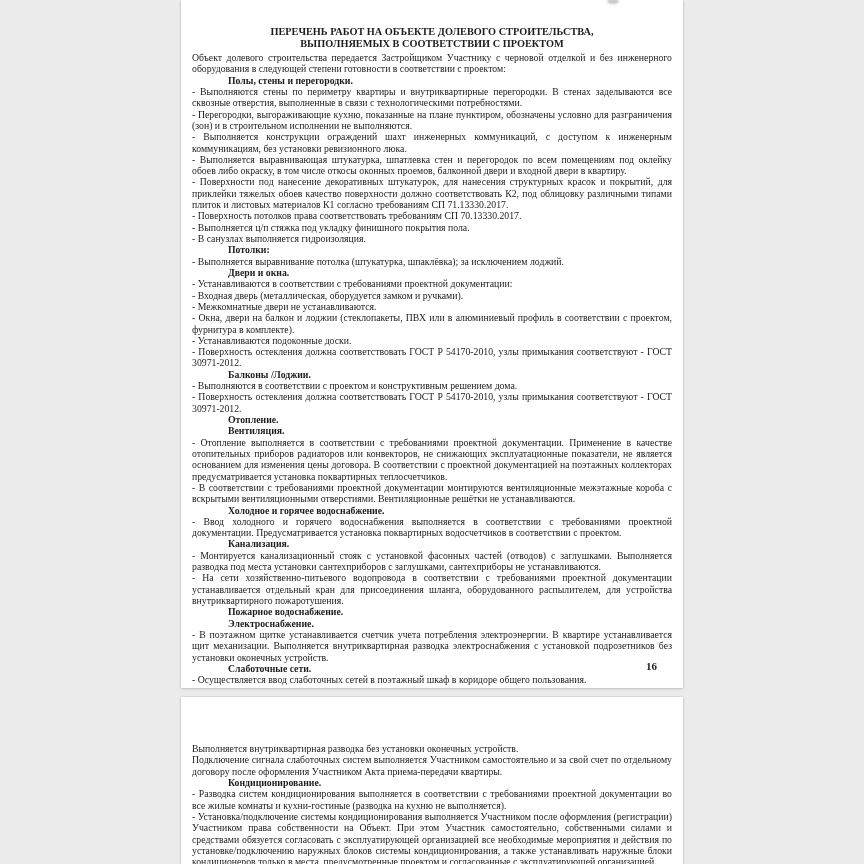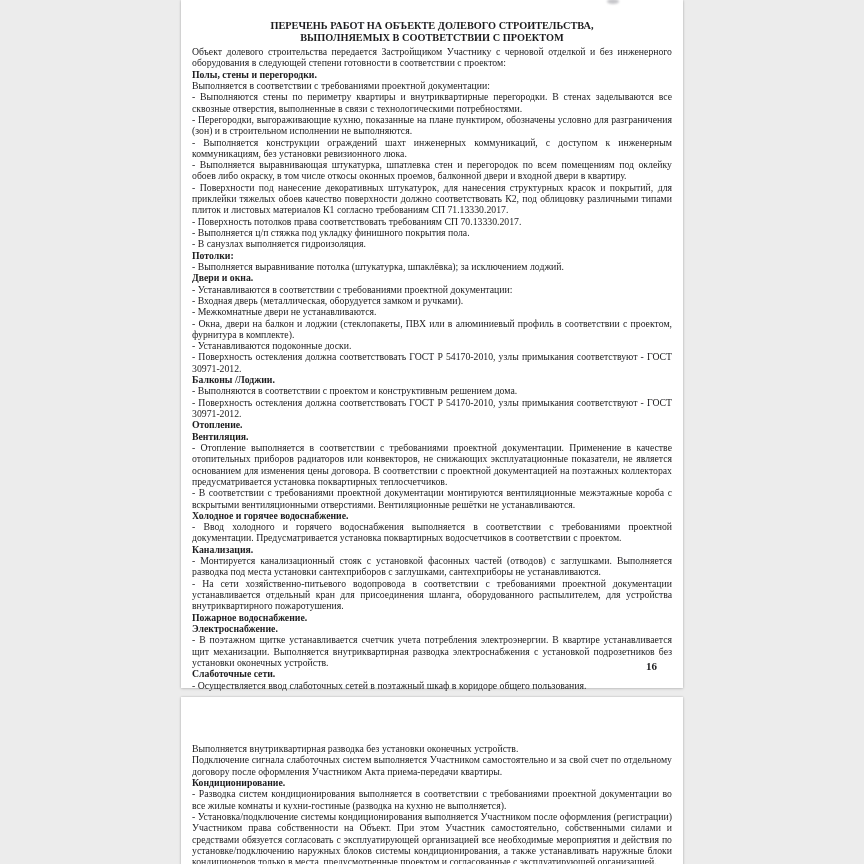--- a/index.html
+++ b/index.html
@@ -34,34 +34,35 @@
   .page-2 {
     top: 697px;
     height: 320px;
     padding: 46px 11px 0 11px;
   }
   .doc-title {
     text-align: center;
     font-weight: bold;
     font-size: 10.3px;
     line-height: 12px;
-    margin: 12px 0 2px 0;
+    margin: 18px 0 2px 0;
   }
   .blk {
     margin: 0;
     font-size: 9.75px;
     line-height: 11.32px;
   }
   .blk.body {
     text-align: justify;
     text-justify: inter-word;
   }
   .blk.heading {
     font-weight: bold;
     text-align: left;
+    margin-left: 36px;
   }
   .page-number {
     position: absolute;
     right: 26px;
     bottom: 16px;
     font-size: 11px;
     font-weight: bold;
   }
   .cutoff-mark {
     position: absolute;
@@ -80,21 +81,20 @@
 <div class="viewport">
 
   <div class="page page-1" style="background: rgb(255, 255, 255); color: rgb(28, 28, 30);">
     <p class="doc-title">
       <span>ПЕРЕЧЕНЬ РАБОТ НА ОБЪЕКТЕ ДОЛЕВОГО СТРОИТЕЛЬСТВА,</span><br>
       <span>ВЫПОЛНЯЕМЫХ В СООТВЕТСТВИИ С ПРОЕКТОМ</span>
     </p>
     <div>
         <p class="blk body">Объект долевого строительства передается Застройщиком Участнику с черновой отделкой и без инженерного оборудования в следующей степени готовности в соответствии с проектом:</p>
         <p class="blk heading">Полы, стены и перегородки.</p>
-        <p class="blk body">Выполняется в соответствии с требованиями проектной документации:</p>
         <p class="blk body">- Выполняются стены по периметру квартиры и внутриквартирные перегородки. В стенах заделываются все сквозные отверстия, выполненные в связи с технологическими потребностями.</p>
         <p class="blk body">- Перегородки, выгораживающие кухню, показанные на плане пунктиром, обозначены условно для разграничения (зон) и в строительном исполнении не выполняются.</p>
         <p class="blk body">- Выполняется конструкции ограждений шахт инженерных коммуникаций, с доступом к инженерным коммуникациям, без установки ревизионного люка.</p>
         <p class="blk body">- Выполняется выравнивающая штукатурка, шпатлевка стен и перегородок по всем помещениям под оклейку обоев либо окраску, в том числе откосы оконных проемов, балконной двери и входной двери в квартиру.</p>
         <p class="blk body">- Поверхности под нанесение декоративных штукатурок, для нанесения структурных красок и покрытий, для приклейки тяжелых обоев качество поверхности должно соответствовать К2, под облицовку различными типами плиток и листовых материалов К1 согласно требованиям СП 71.13330.2017.</p>
         <p class="blk body">- Поверхность потолков права соответствовать требованиям СП 70.13330.2017.</p>
         <p class="blk body">- Выполняется ц/п стяжка под укладку финишного покрытия пола.</p>
         <p class="blk body">- В санузлах выполняется гидроизоляция.</p>
         <p class="blk heading">Потолки:</p>
         <p class="blk body">- Выполняется выравнивание потолка (штукатурка, шпаклёвка); за исключением лоджий.</p>

